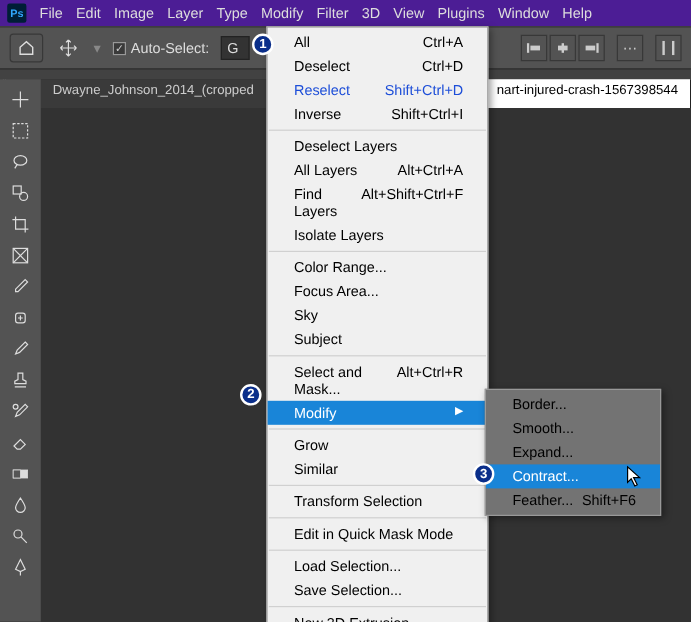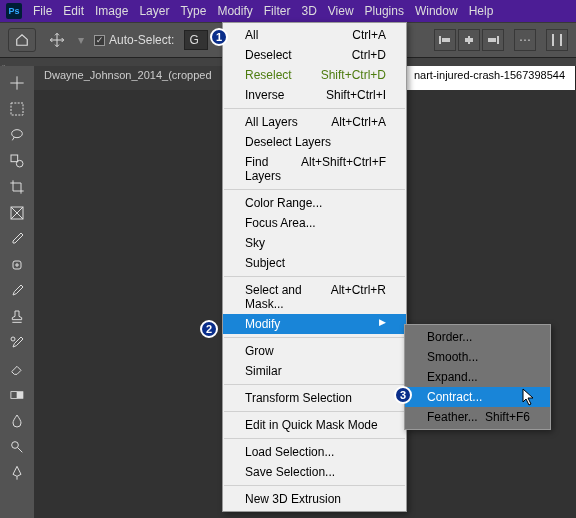--- a/index.html
+++ b/index.html
@@ -17,21 +17,21 @@
   .align-btn { width:22px;height:22px;border:1px solid #383838;background:#535353;display:flex;align-items:center;justify-content:center;}
   .tiny-bar { height:8px;background:#424242; }
   .tabbar { background:#323232; height:24px; display:flex; padding-left:34px; gap:0; }
   .tab { background:#3a3a3a; color:#ccc; padding:3px 10px; font-size:11px; border-right:1px solid #222; }
   .toolbar { width:34px; background:#535353; display:flex; flex-direction:column; align-items:center; padding-top:4px; gap:0; position:absolute; top:66px; left:0; height:452px;}
   .tool { width:30px; height:26px; display:flex; align-items:center; justify-content:center; color:#ddd; }
   .tool svg { stroke:#ddd; fill:none; }
   .canvas-area { flex:1; background:#262626; margin-left:34px;}
   .dd-menu { position:absolute; top:22px; left:222px; width:185px; background:#f0f0f0; border:1px solid #999; box-shadow:2px 2px 6px rgba(0,0,0,0.4); color:#000; font-size:12px; padding:2px 0;}
   .dd-item { display:flex; justify-content:space-between; padding:3px 20px 3px 22px; }
-  .dd-item.disabled { color:#4d7c0f; }
+  .dd-item.disabled { color:#1d4ed8; }
   .dd-item.hl { background:#1985d8; color:#fff; }
   .dd-sep { height:1px; background:#d0d0d0; margin:3px 1px; }
   .dd-item .arrow { font-size:9px; }
   .submenu { position:absolute; top:324px; left:404px; width:147px; background:#737373; border:1px solid #999; box-shadow:2px 2px 6px rgba(0,0,0,0.4); color:#000; font-size:12px; padding:2px 0;}
   .badge { position:absolute; width:18px; height:18px; border-radius:50%; background:#0a2e8a; border:2px solid #fff; color:#fff; font-size:11px; font-weight:bold; display:flex;align-items:center;justify-content:center; z-index:50;}
   .cursor { position:absolute; width:14px; height:18px; z-index:60;}
 </style>
 </head>
 <body>
 
@@ -215,29 +215,32 @@
   <div class="dd-item disabled">
       <span>Reselect</span>
       <span>Shift+Ctrl+D</span>
     </div>
   <div class="dd-item">
       <span>Inverse</span>
       <span>Shift+Ctrl+I</span>
     </div>
   <div class="dd-sep"></div>
   <div class="dd-item">
+      <span>Deselect Layers</span>
+    </div>
+  <div class="dd-item">
       <span>All Layers</span>
       <span>Alt+Ctrl+A</span>
     </div>
   <div class="dd-item">
-      <span>Deselect Layers</span>
-    </div>
-  <div class="dd-item">
       <span>Find Layers</span>
       <span>Alt+Shift+Ctrl+F</span>
+    </div>
+  <div class="dd-item">
+      <span>Isolate Layers</span>
     </div>
   <div class="dd-sep"></div>
   <div class="dd-item">
       <span>Color Range...</span>
     </div>
   <div class="dd-item">
       <span>Focus Area...</span>
     </div>
   <div class="dd-item">
       <span>Sky</span>

